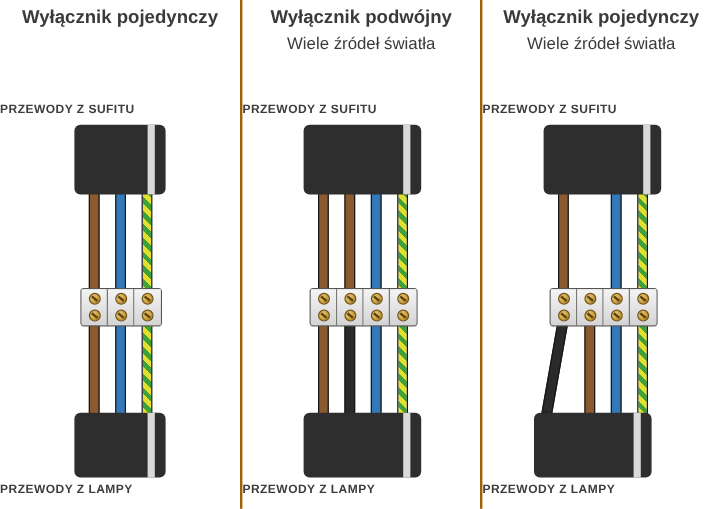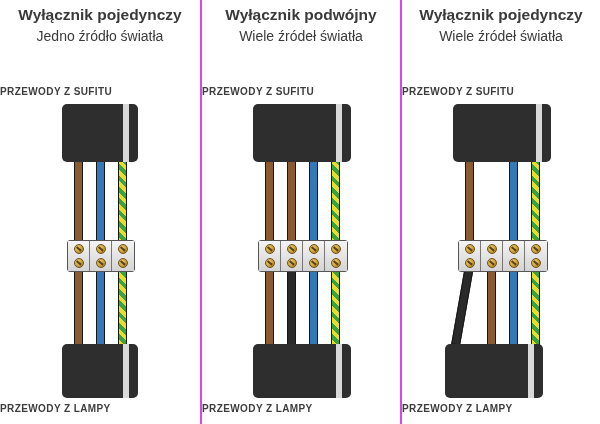--- a/index.html
+++ b/index.html
@@ -9,21 +9,21 @@
     font-family:"Liberation Sans", sans-serif;
     overflow:hidden;
   }
   .page { display:flex; width:600px; height:424px; }
   .column {
     position:relative;
     width:200px; height:424px;
     box-sizing:border-box;
     flex:0 0 200px;
   }
-  .column + .column { border-left:2px solid #d946ef; }
+  .column + .column { border-left:2px solid #a16207; }
 
   .title {
     position:absolute; top:6px; left:0; width:100%;
     margin:0; text-align:center;
     font-size:15.5px; font-weight:700; color:#3a3a3a;
   }
   .subtitle {
     position:absolute; top:28px; left:0; width:100%;
     margin:0; text-align:center;
     font-size:14px; font-weight:400; color:#3a3a3a;
@@ -96,21 +96,20 @@
     transform:rotate(40deg);
   }
 </style>
 </head>
 <body>
 
 <div class="page">
 
   <section class="column">
     <h1 class="title">Wyłącznik pojedynczy</h1>
-    <h2 class="subtitle">Jedno źródło światła</h2>
     <div class="label label-top">PRZEWODY Z SUFITU</div>
     <div class="cable cable-top" style="width: 76px; left: 62px;">
         <span class="stripe"></span>
       </div>
     <div class="wires wires-top">
         <div class="wire" style="left: 73.5px; background: rgb(138, 90, 48);"></div>
         <div class="wire" style="left: 95.5px; background: rgb(51, 121, 183);"></div>
         <div class="wire" style="left: 117.5px; background: repeating-linear-gradient(45deg, rgb(230, 222, 45) 0px, rgb(230, 222, 45) 4px, rgb(61, 162, 58) 4px, rgb(61, 162, 58) 8px);"></div>
       </div>
     <div class="terminal" style="width: 66px; left: 67px;">

